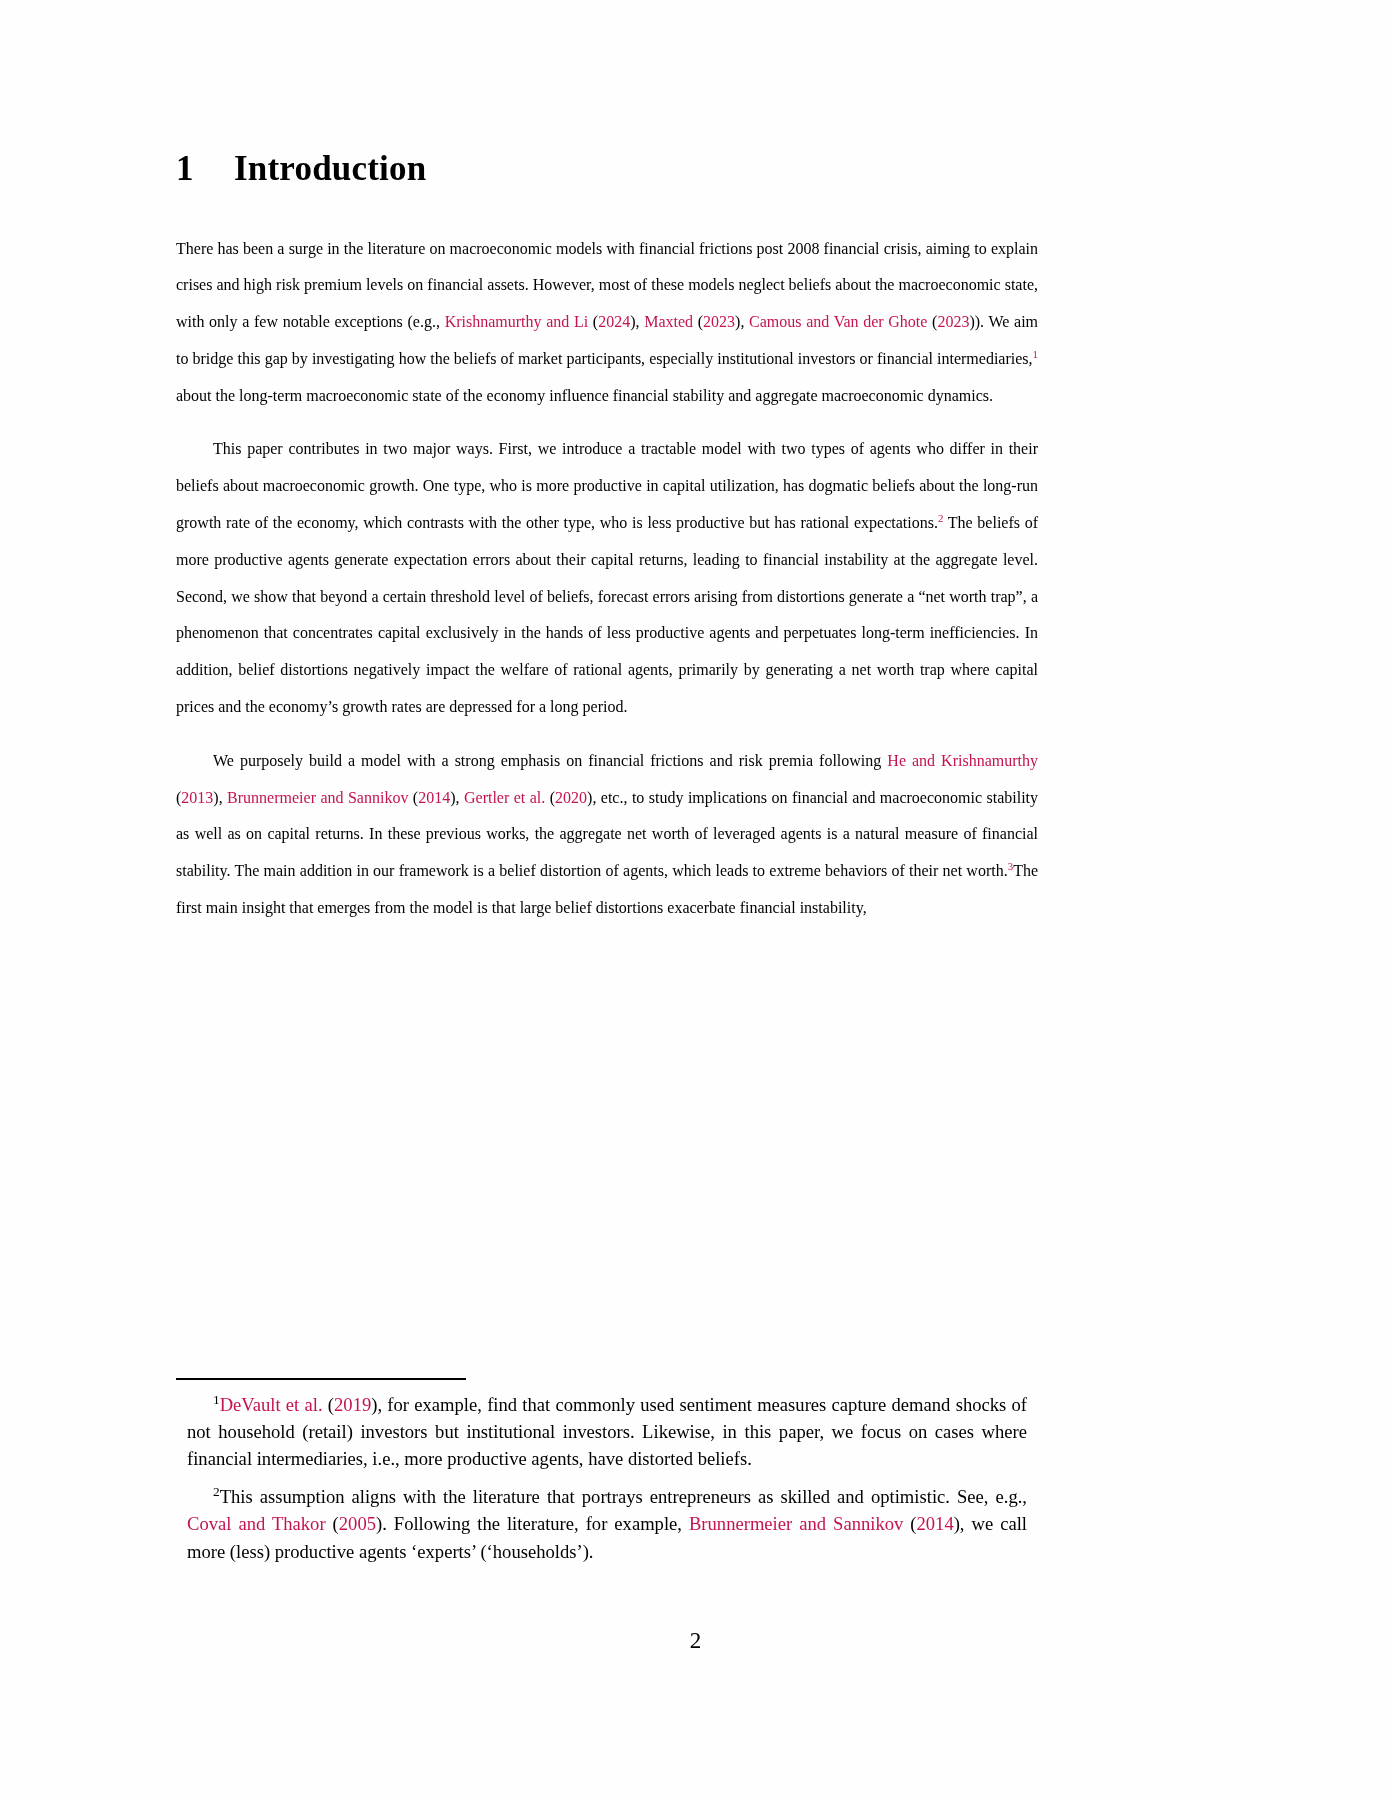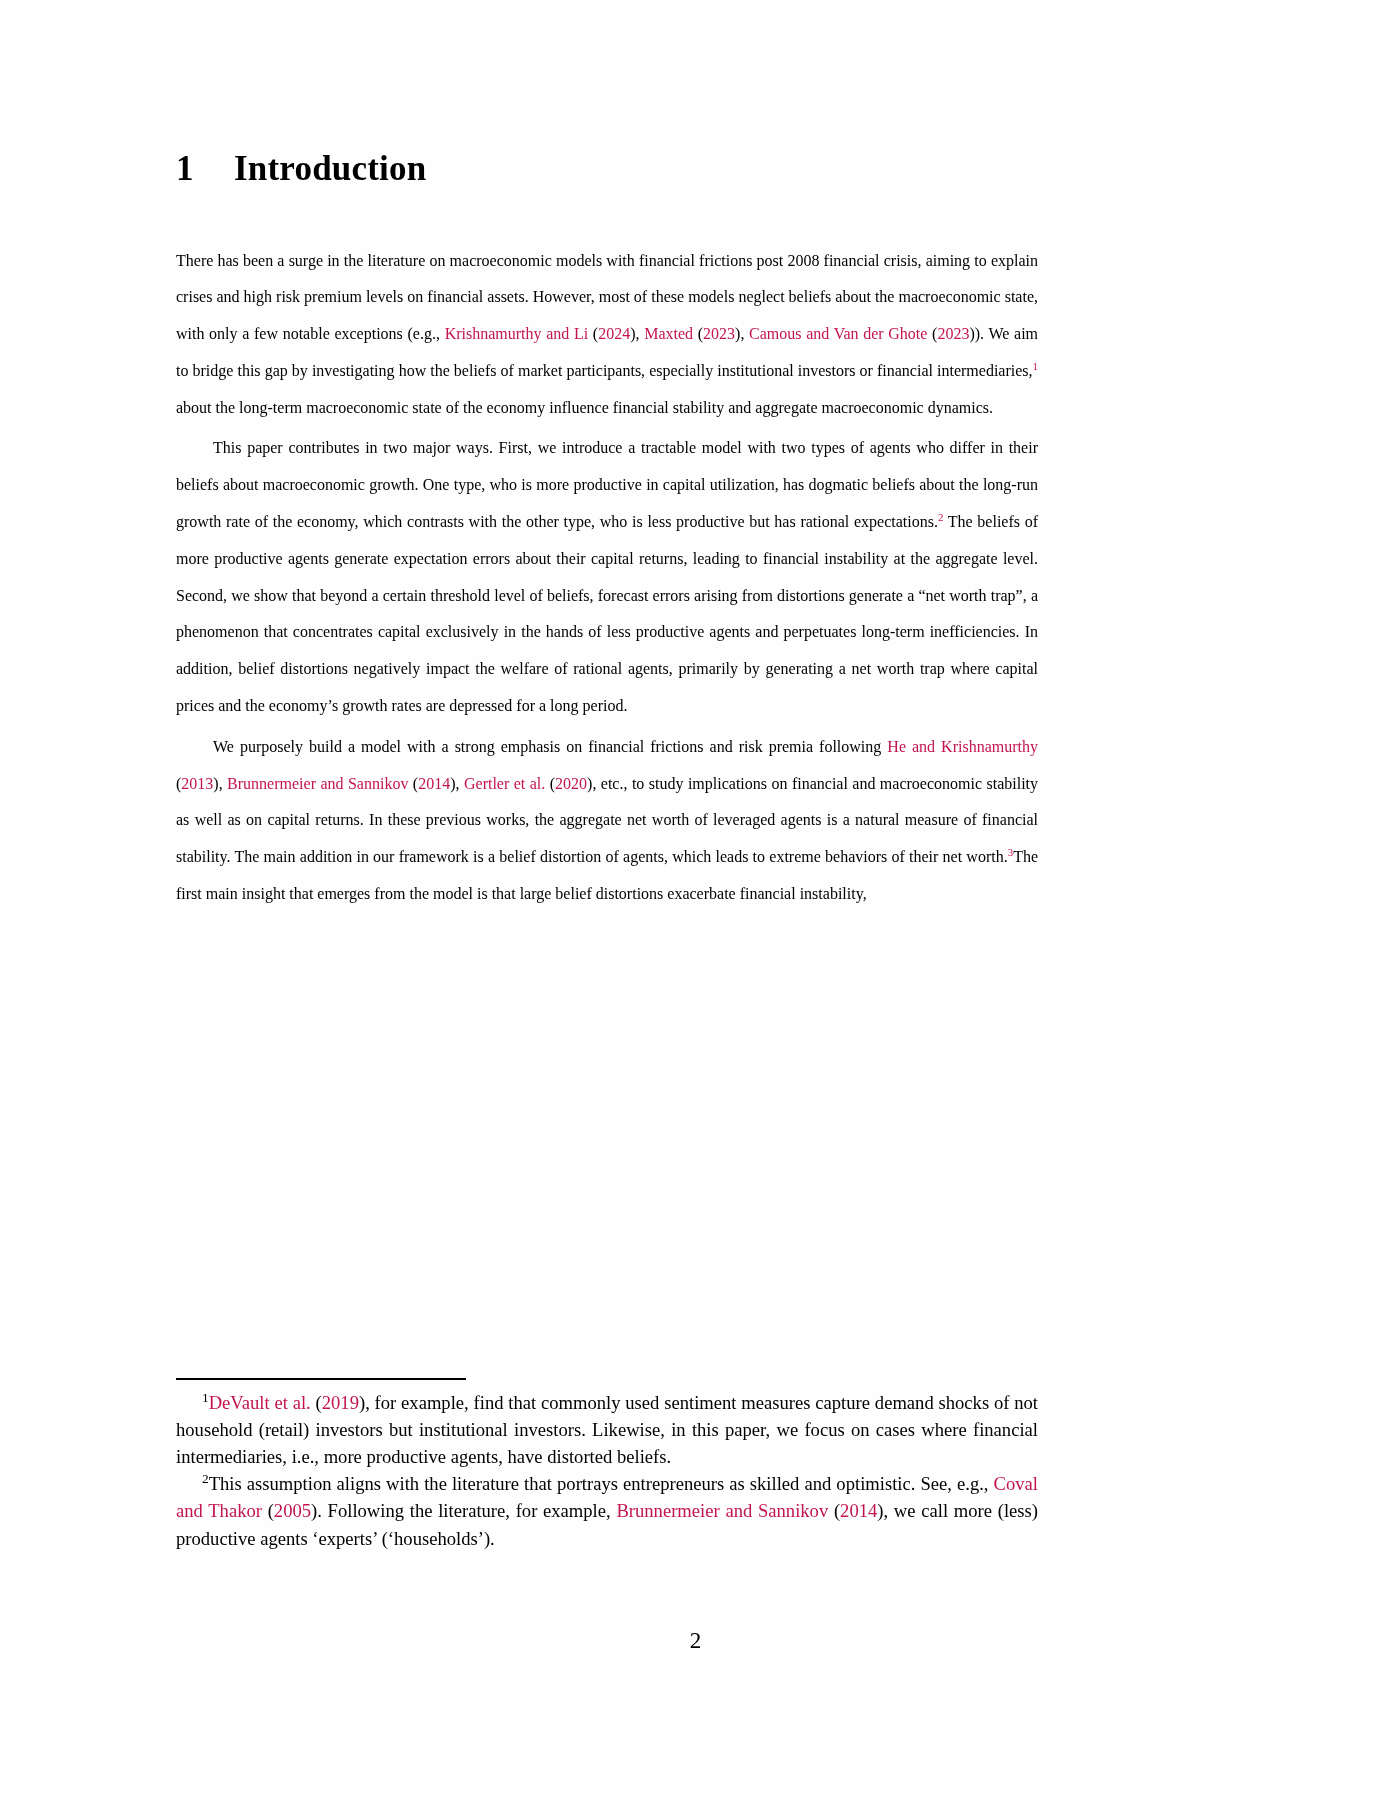--- a/index.html
+++ b/index.html
@@ -26,21 +26,21 @@
   .content {
     position: absolute;
     left: 176px;
     top: 150px;
     width: 862px;
   }
 
   h1.section-heading {
     font-size: 35px;
     font-weight: bold;
-    margin: 0 0 54px 0;
+    margin: 0 0 42px 0;
     letter-spacing: 0.2px;
     line-height: 1.1;
   }
   h1.section-heading .secnum {
     display: inline-block;
     width: 58px;
   }
 
   p.body-par {
     font-size: 16px;
@@ -48,21 +48,21 @@
     margin: 0;
     text-align: justify;
     text-justify: inter-word;
     -webkit-hyphens: auto;
     hyphens: auto;
   }
   p.body-par.indent {
     text-indent: 37px;
   }
   p.body-par + p.body-par {
-    margin-top: 4px;
+    margin-top: 17px;
   }
 
   a.cite, span.cite {
     color: #C4144F;
     text-decoration: none;
   }
   sup.fnmark {
     font-size: 0.68em;
     vertical-align: super;
     line-height: 0;
@@ -77,21 +77,21 @@
   }
   .fn-rule {
     width: 290px;
     height: 1.6px;
     background: #000000;
     margin: 0 0 9px 0;
   }
   p.footnote {
     font-size: 18.6px;
     line-height: 27.2px;
-    margin: 0;
+    margin: 11px;
     text-align: justify;
     text-indent: 26px;
   }
   p.footnote sup {
     font-size: 0.72em;
     vertical-align: super;
     line-height: 0;
     color: #000000;
   }
   p.footnote .cite {

